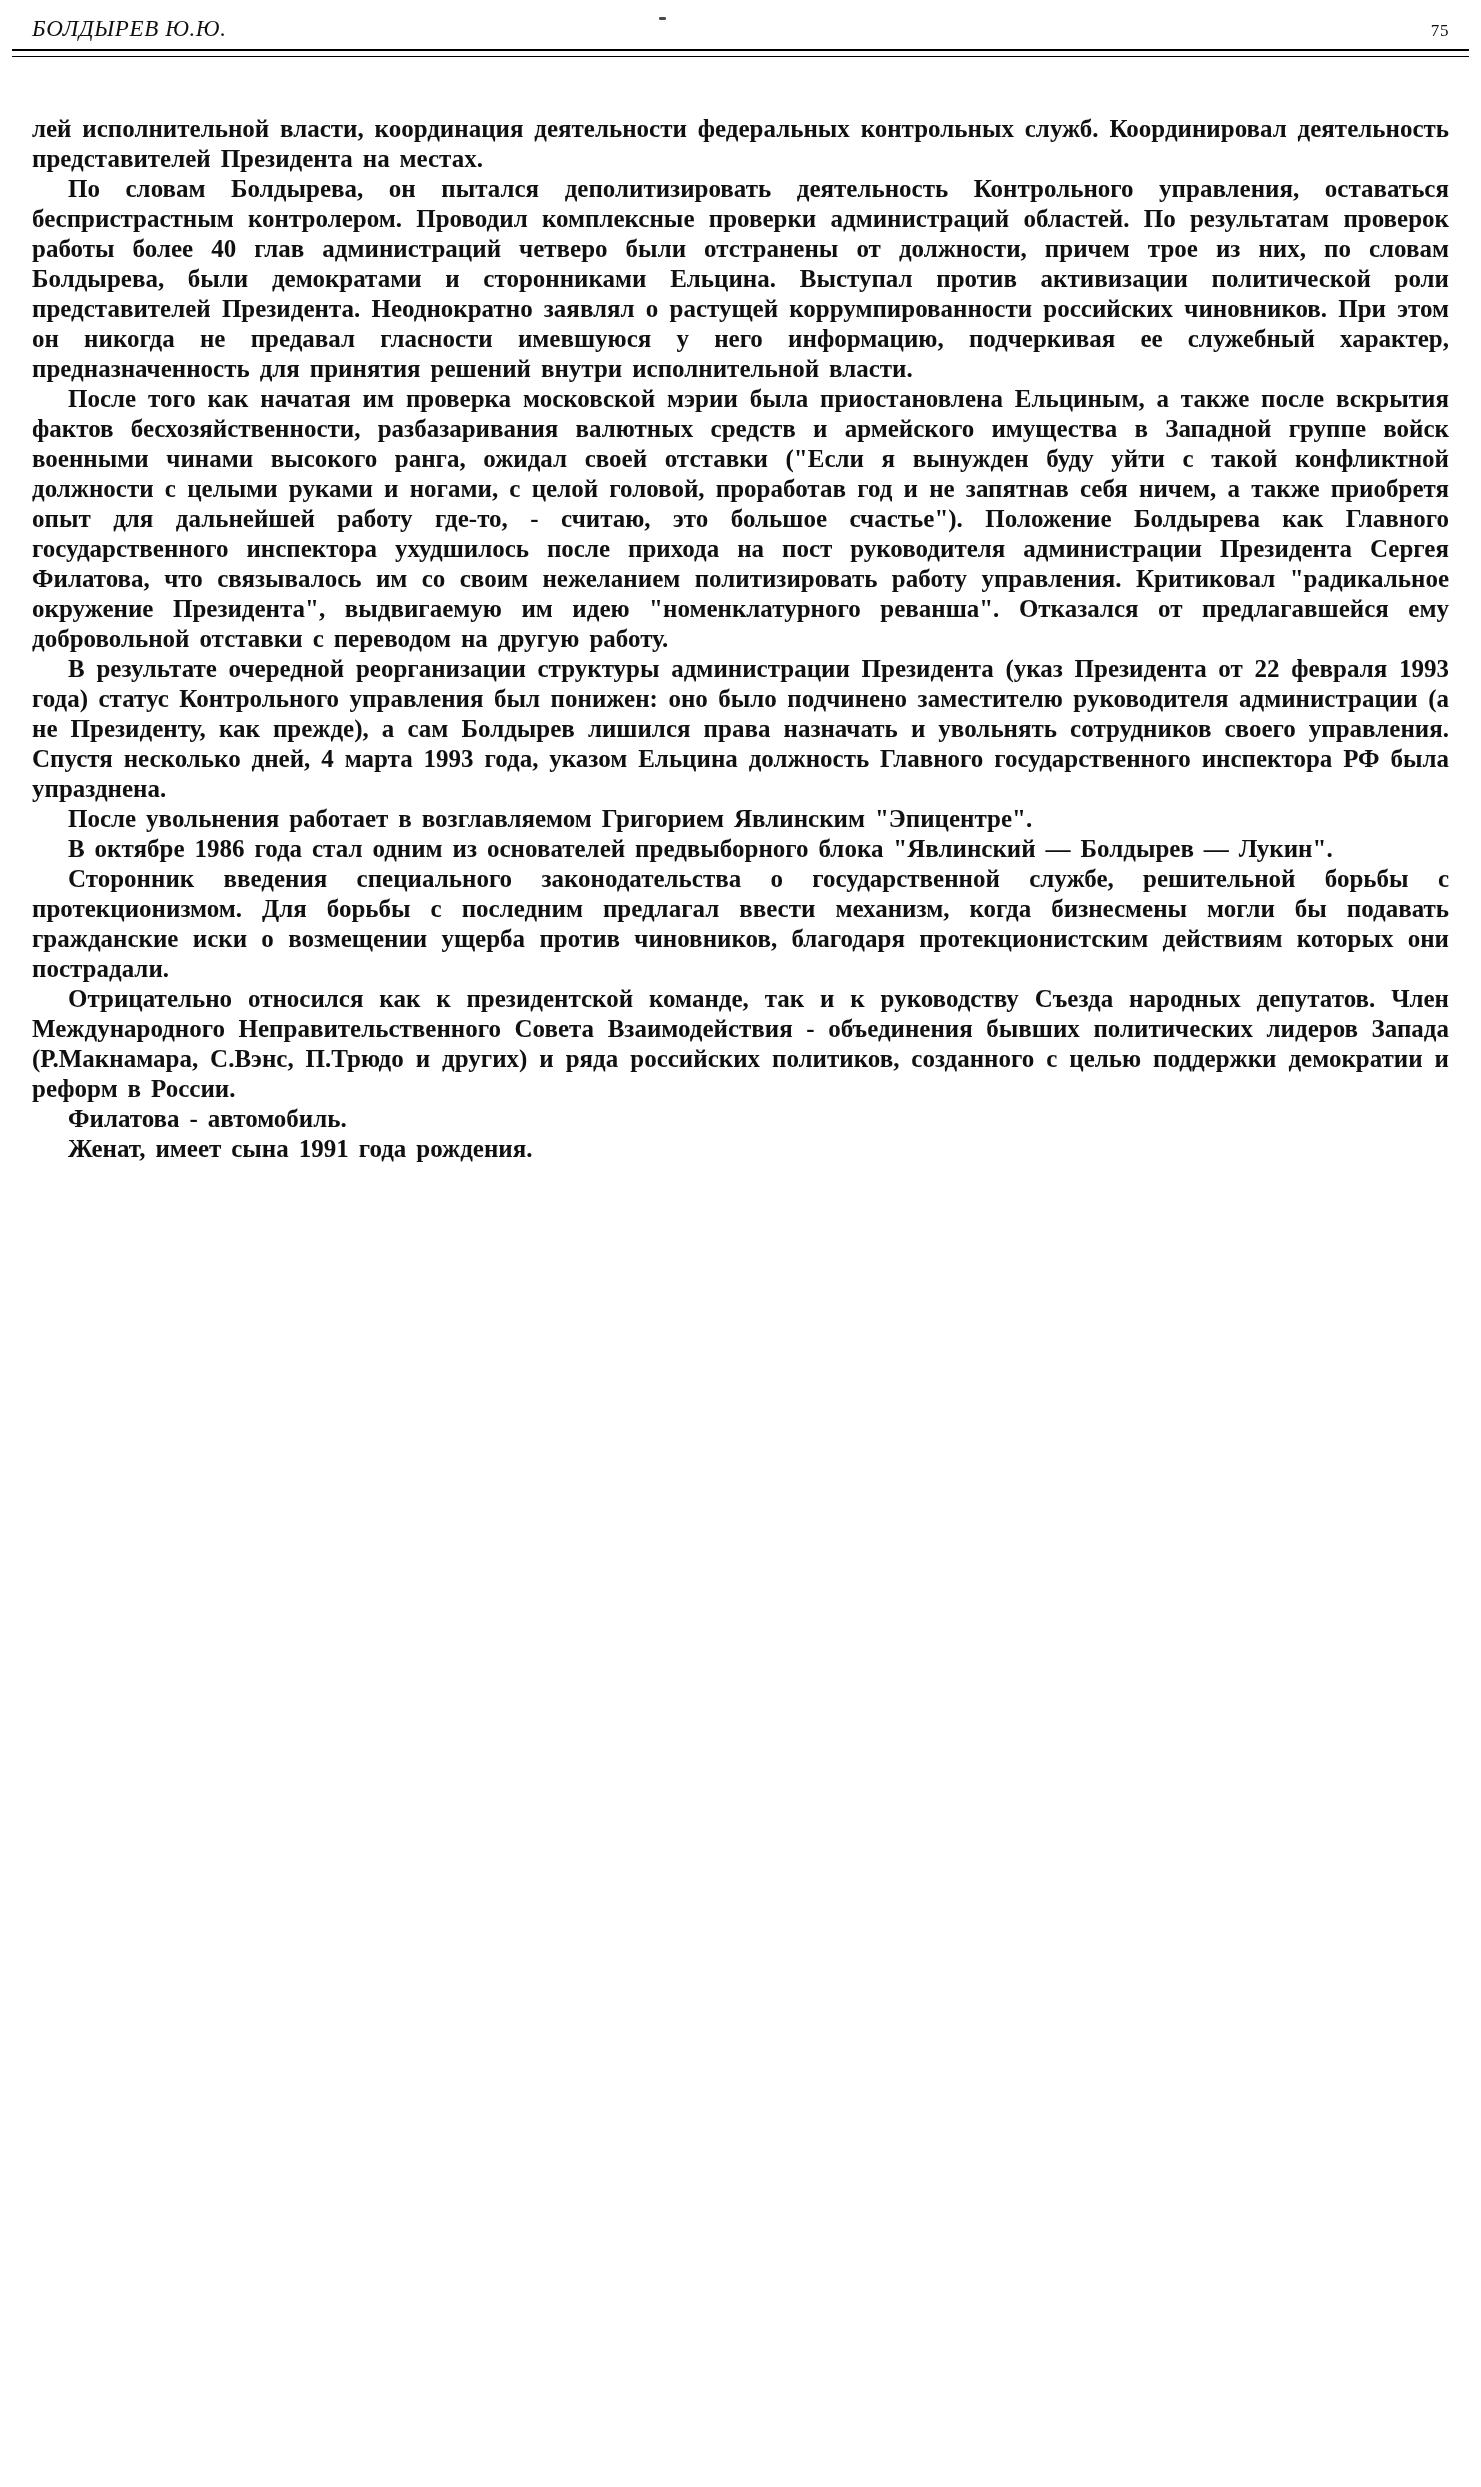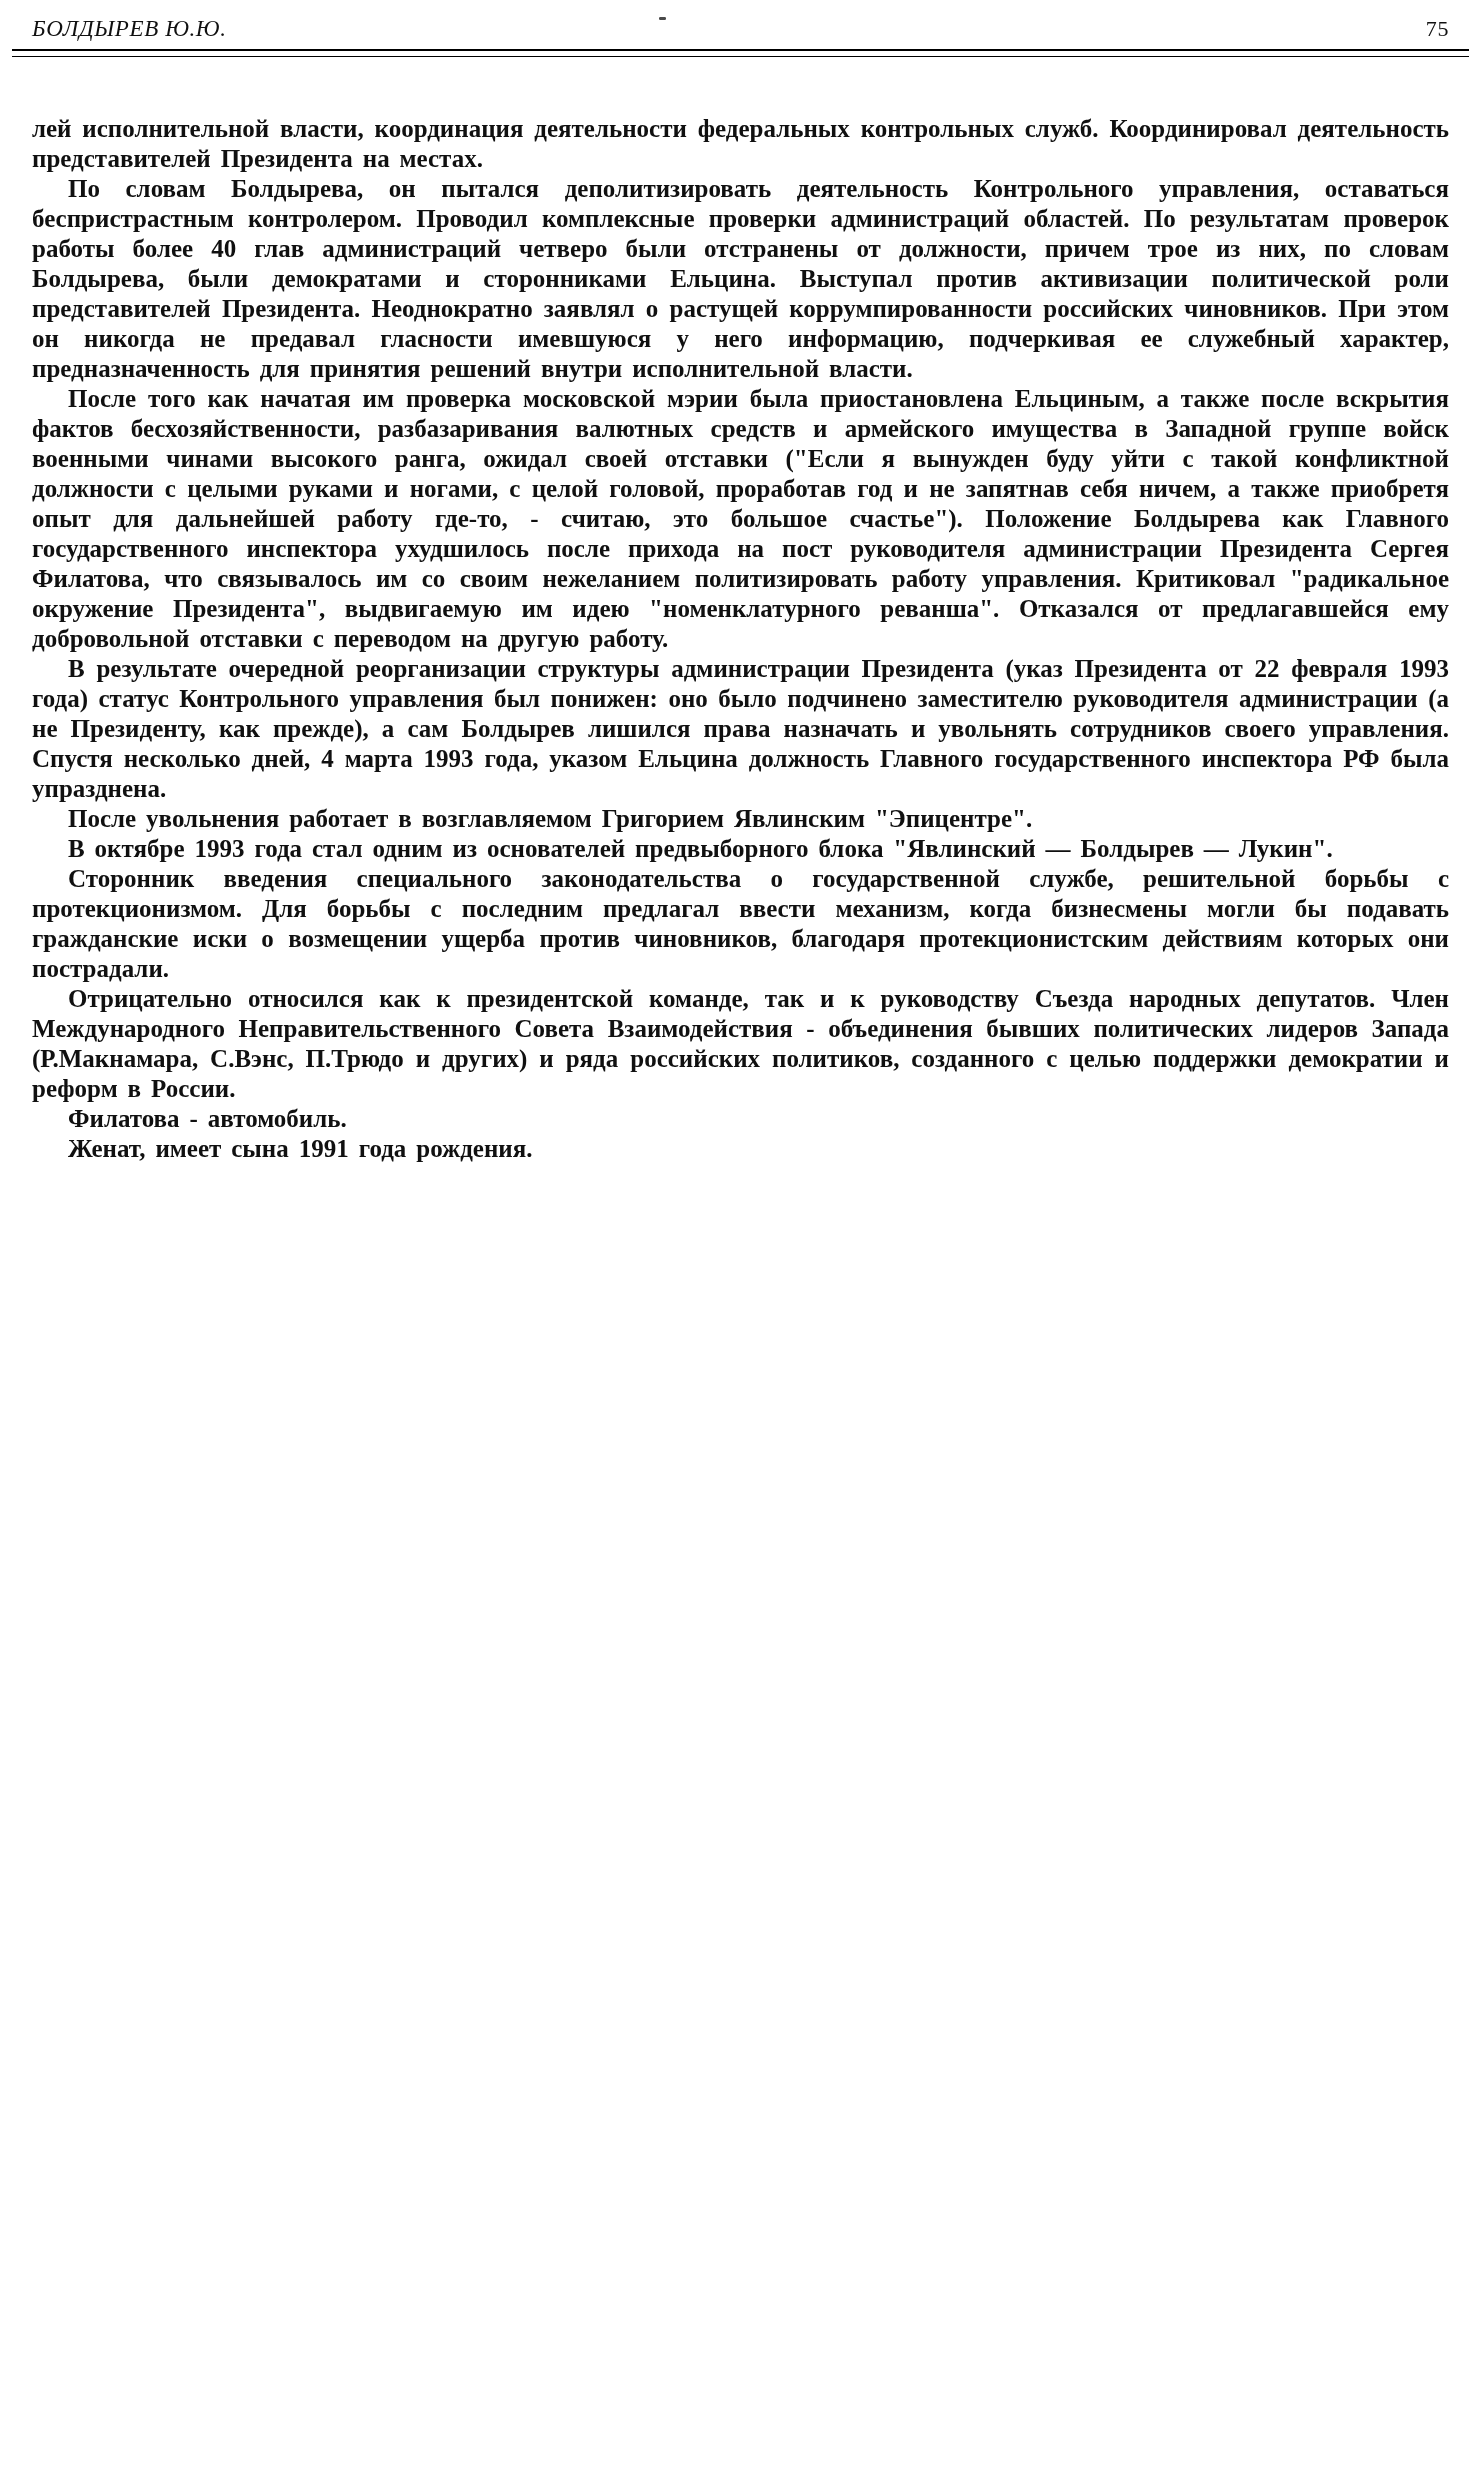--- a/index.html
+++ b/index.html
@@ -23,21 +23,21 @@
     align-items: baseline;
     padding: 16px 32px 0 32px;
     gap: 20px;
   }
   .running-title {
     font-style: italic;
     font-size: 23px;
     letter-spacing: 0.6px;
   }
   .page-number {
-    font-size: 22px;
+    font-size: 17px;
     letter-spacing: 0.6px;
   }
   .header-rule {
     margin: 7.4px 12.3px 0 12.3px;
     height: 4.3px;
     border-top: 2.5px solid #000;
     border-bottom: 1.9px solid #000;
   }
   .scan-artifact {
     position: absolute;
@@ -77,21 +77,21 @@
   </div>
 
   <div class="header-rule"></div>
 
   <div class="body-text">
     <p class="no-indent">лей исполнительной власти, координация деятельности федеральных контрольных служб. Координировал деятельность представителей Президента на местах.</p>
     <p>По словам Болдырева, он пытался деполитизировать деятельность Контрольного управления, оставаться беспристрастным контролером. Проводил комплексные проверки администраций областей. По результатам проверок работы более 40 глав администраций четверо были отстранены от должности, причем трое из них, по словам Болдырева, были демократами и сторонниками Ельцина. Выступал против активизации политической роли представителей Президента. Неоднократно заявлял о растущей коррумпированности российских чиновников. При этом он никогда не предавал гласности имевшуюся у него информацию, подчеркивая ее служебный характер, предназначенность для принятия решений внутри исполнительной власти.</p>
     <p>После того как начатая им проверка московской мэрии была приостановлена Ельциным, а также после вскрытия фактов бесхозяйственности, разбазаривания валютных средств и армейского имущества в Западной группе войск военными чинами высокого ранга, ожидал своей отставки ("Если я вынужден буду уйти с такой конфликтной должности с целыми руками и ногами, с целой головой, проработав год и не запятнав себя ничем, а также приобретя опыт для дальнейшей работу где-то, - считаю, это большое счастье"). Положение Болдырева как Главного государственного инспектора ухудшилось после прихода на пост руководителя администрации Президента Сергея Филатова, что связывалось им со своим нежеланием политизировать работу управления. Критиковал "радикальное окружение Президента", выдвигаемую им идею "номенклатурного реванша". Отказался от предлагавшейся ему добровольной отставки с переводом на другую работу.</p>
     <p>В результате очередной реорганизации структуры администрации Президента (указ Президента от 22 февраля 1993 года) статус Контрольного управления был понижен: оно было подчинено заместителю руководителя администрации (а не Президенту, как прежде), а сам Болдырев лишился права назначать и увольнять сотрудников своего управления. Спустя несколько дней, 4 марта 1993 года, указом Ельцина должность Главного государственного инспектора РФ была упразднена.</p>
     <p>После увольнения работает в возглавляемом Григорием Явлинским "Эпицентре".</p>
-    <p>В октябре 1993 года стал одним из основателей предвыборного блока "Явлинский — Болдырев — Лукин".</p>
+    <p>В октябре 1986 года стал одним из основателей предвыборного блока "Явлинский — Болдырев — Лукин".</p>
     <p>Сторонник введения специального законодательства о государственной службе, решительной борьбы с протекционизмом. Для борьбы с последним предлагал ввести механизм, когда бизнесмены могли бы подавать гражданские иски о возмещении ущерба против чиновников, благодаря протекционистским действиям которых они пострадали.</p>
     <p>Отрицательно относился как к президентской команде, так и к руководству Съезда народных депутатов. Член Международного Неправительственного Совета Взаимодействия - объединения бывших политических лидеров Запада (Р.Макнамара, С.Вэнс, П.Трюдо и других) и ряда российских политиков, созданного с целью поддержки демократии и реформ в России.</p>
     <p>Филатова - автомобиль.</p>
     <p>Женат, имеет сына 1991 года рождения.</p>
   </div>
 
 </div>
 
 
 </body></html>

